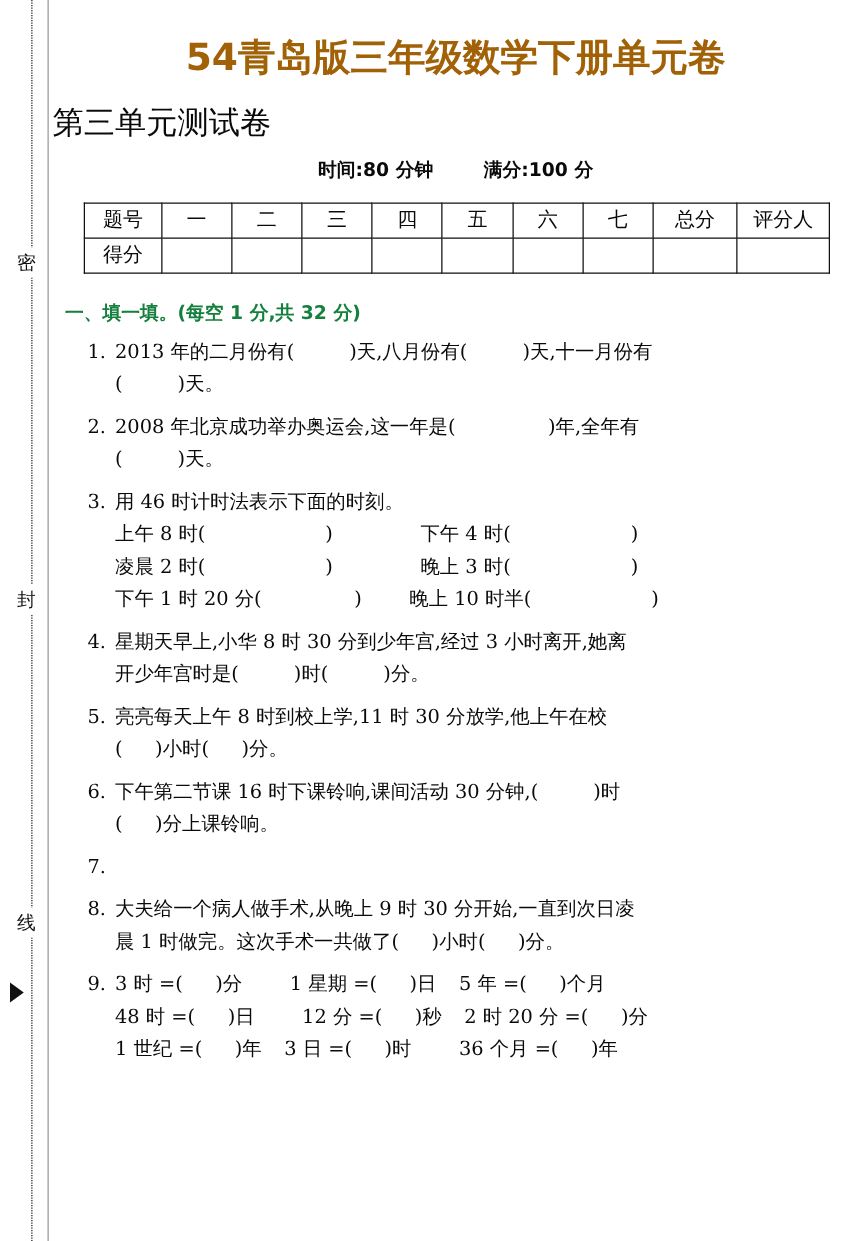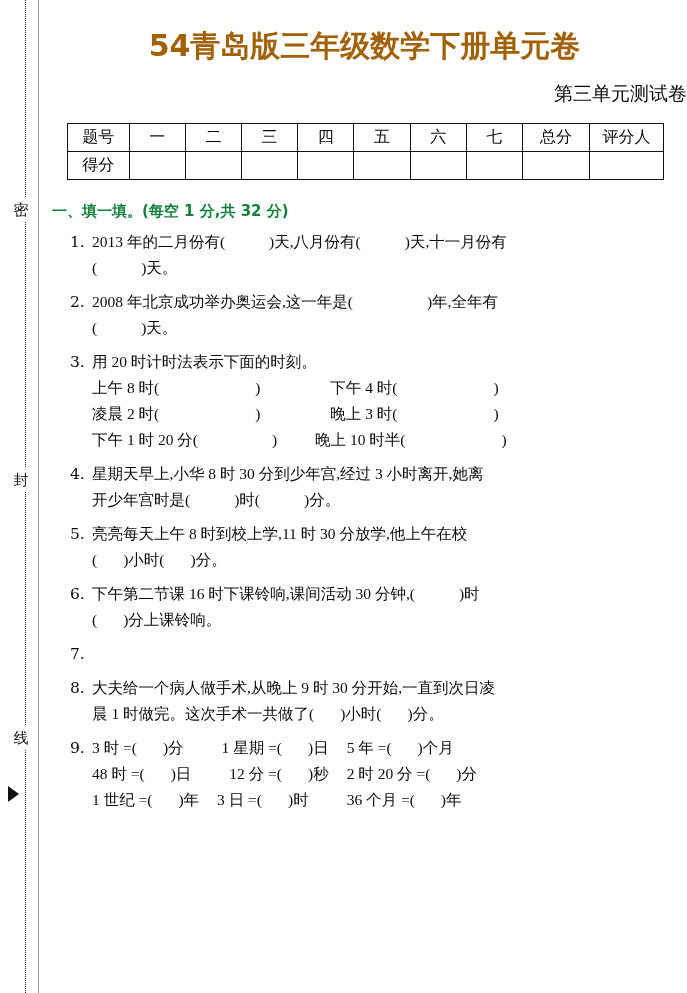--- a/index.html
+++ b/index.html
@@ -74,24 +74,24 @@
     font-family: "DejaVu Sans", "Liberation Sans", sans-serif;
     font-weight: bold;
     font-size: 30px;
     letter-spacing: 0px;
     color: #a16207;
     white-space: nowrap;
   }
   .doc-subtitle {
     margin: 0;
     padding-top: 14px;
-    text-align: right;
+    text-align: left;
     font-family: "DejaVu Serif", "Liberation Serif", serif;
     font-weight: normal;
-    font-size: 19px;
+    font-size: 25px;
     color: #0a0a0a;
   }
   .doc-meta {
     margin: 0;
     padding-top: 13px;
     text-align: center;
     font-family: "DejaVu Sans", "Liberation Sans", sans-serif;
     font-weight: bold;
     font-size: 15px;
     color: #0a0a0a;
@@ -142,21 +142,21 @@
     color: #0a0a0a;
     line-height: 26px;
   }
   .q-num {
     flex: 0 0 auto;
     width: 22px;
     text-align: left;
     white-space: nowrap;
   }
   .q-body { flex: 1 1 auto; }
-  .q-line { white-space: nowrap; font-family: Liberation Serif, serif; }
+  .q-line { white-space: nowrap; }
   .blank-sm { display: inline-block; width: 26px; }
   .blank-md { display: inline-block; width: 44px; }
   .blank-lg { display: inline-block; width: 74px; }
   .blank-xl { display: inline-block; width: 96px; }
   .gap-s { display: inline-block; width: 18px; }
   .gap-m { display: inline-block; width: 38px; }
   .gap-l { display: inline-block; width: 70px; }
 </style>
 </head>
 <body>
@@ -169,20 +169,25 @@
     <div class="rail-char rail-char-mi">密</div>
     <div class="rail-char rail-char-feng">封</div>
     <div class="rail-char rail-char-xian">线</div>
     <div class="rail-arrow"></div>
   </div>
 
   <div id="content">
 
     <h1 class="doc-title">54青岛版三年级数学下册单元卷</h1>
     <h2 class="doc-subtitle">第三单元测试卷</h2>
+    <div class="doc-meta">
+      <span>时间:80 分钟</span>
+      <span class="meta-gap"></span>
+      <span>满分:100 分</span>
+    </div>
 
     <div class="score-table-wrap">
       <table class="score-table">
         <tbody>
             <tr>
           <td class="c-head">题号</td>
           <td class="c-num">一</td>
           <td class="c-num">二</td>
           <td class="c-num">三</td>
           <td class="c-num">四</td>
@@ -233,21 +238,21 @@
           <div class="q-line">
             <span>(</span><span class="blank-md"></span><span>)天。</span>
           </div>
         </span>
       </li>
 
       <li class="q-item">
         <span class="q-num">3.</span>
         <span class="q-body">
           <div class="q-line">
-            <span>用 20 时计时法表示下面的时刻。</span>
+            <span>用 46 时计时法表示下面的时刻。</span>
           </div>
           <div class="q-line">
             <span>上午 8 时(</span><span class="blank-xl"></span><span>)</span><span class="gap-l"></span><span>下午 4 时(</span><span class="blank-xl"></span><span>)</span>
           </div>
           <div class="q-line">
             <span>凌晨 2 时(</span><span class="blank-xl"></span><span>)</span><span class="gap-l"></span><span>晚上 3 时(</span><span class="blank-xl"></span><span>)</span>
           </div>
           <div class="q-line">
             <span>下午 1 时 20 分(</span><span class="blank-lg"></span><span>)</span><span class="gap-m"></span><span>晚上 10 时半(</span><span class="blank-xl"></span><span>)</span>
           </div>

